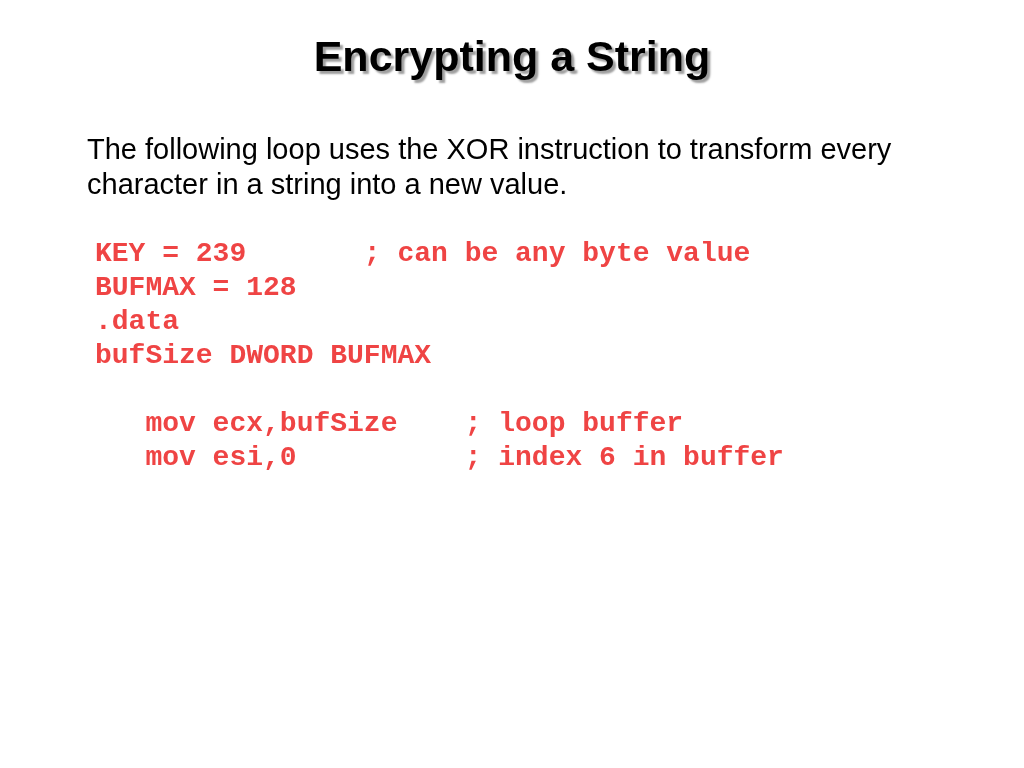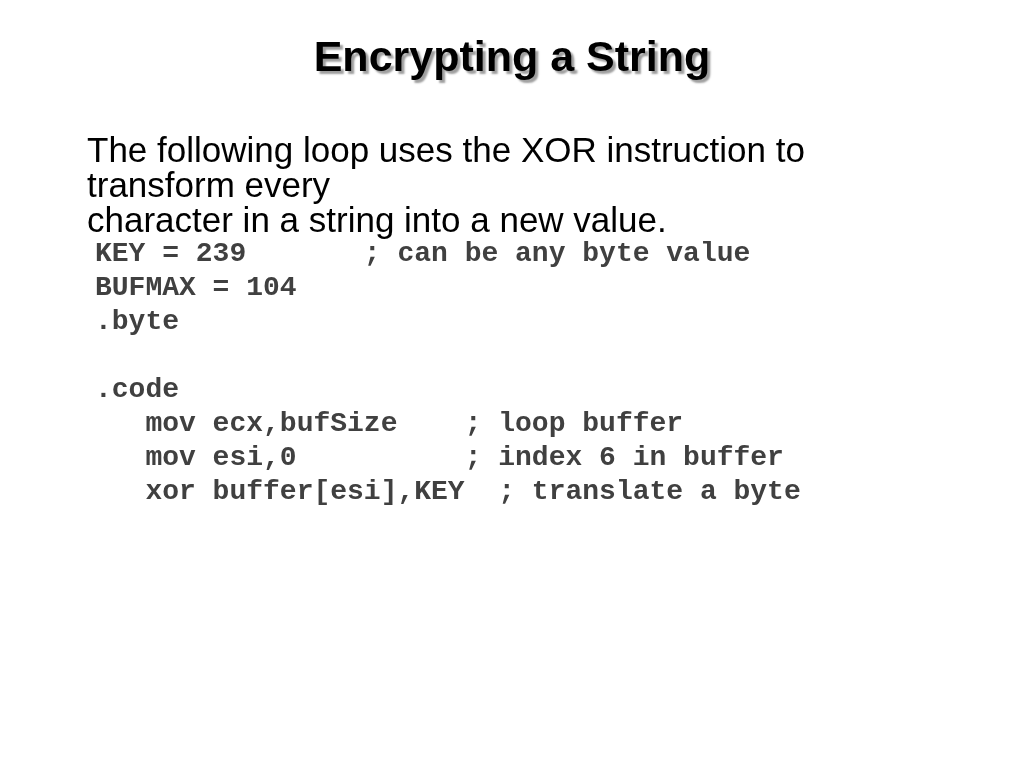--- a/index.html
+++ b/index.html
@@ -29,54 +29,53 @@
     color: #000000;
     text-shadow: 3px 3px 2px #9e9e9e;
     letter-spacing: 0px;
   }
   .body-paragraph {
     position: absolute;
     top: 132px;
     left: 87px;
     width: 870px;
     font-family: "Liberation Sans", sans-serif;
-    font-size: 35px;
+    font-size: 29px;
     line-height: 35px;
     color: #000000;
     white-space: pre-line;
   }
   .code-block {
     position: absolute;
     top: 237px;
     left: 95px;
     font-family: "Liberation Mono", "DejaVu Sans Mono", monospace;
     font-size: 28px;
     font-weight: bold;
-    color: #404040;
+    color: #ef4444;
   }
   .code-line {
     white-space: pre;
     line-height: 34px;
     height: 34px;
   }
 </style>
 </head>
 <body>
 
 <div class="slide">
 
   <div class="slide-title">Encrypting a String</div>
 
   <div class="body-paragraph">The following loop uses the XOR instruction to transform every
 character in a string into a new value.</div>
 
   <div class="code-block">
     <div class="code-line">KEY = 239       ; can be any byte value</div>
-    <div class="code-line">BUFMAX = 104</div>
-    <div class="code-line">.byte</div>
+    <div class="code-line">BUFMAX = 128</div>
+    <div class="code-line">.data</div>
+    <div class="code-line">bufSize DWORD BUFMAX</div>
     <div class="code-line"></div>
-    <div class="code-line">.code</div>
     <div class="code-line">   mov ecx,bufSize    ; loop buffer</div>
     <div class="code-line">   mov esi,0          ; index 6 in buffer</div>
-    <div class="code-line">   xor buffer[esi],KEY  ; translate a byte</div>
   </div>
 
 </div>
 
 </body></html>

